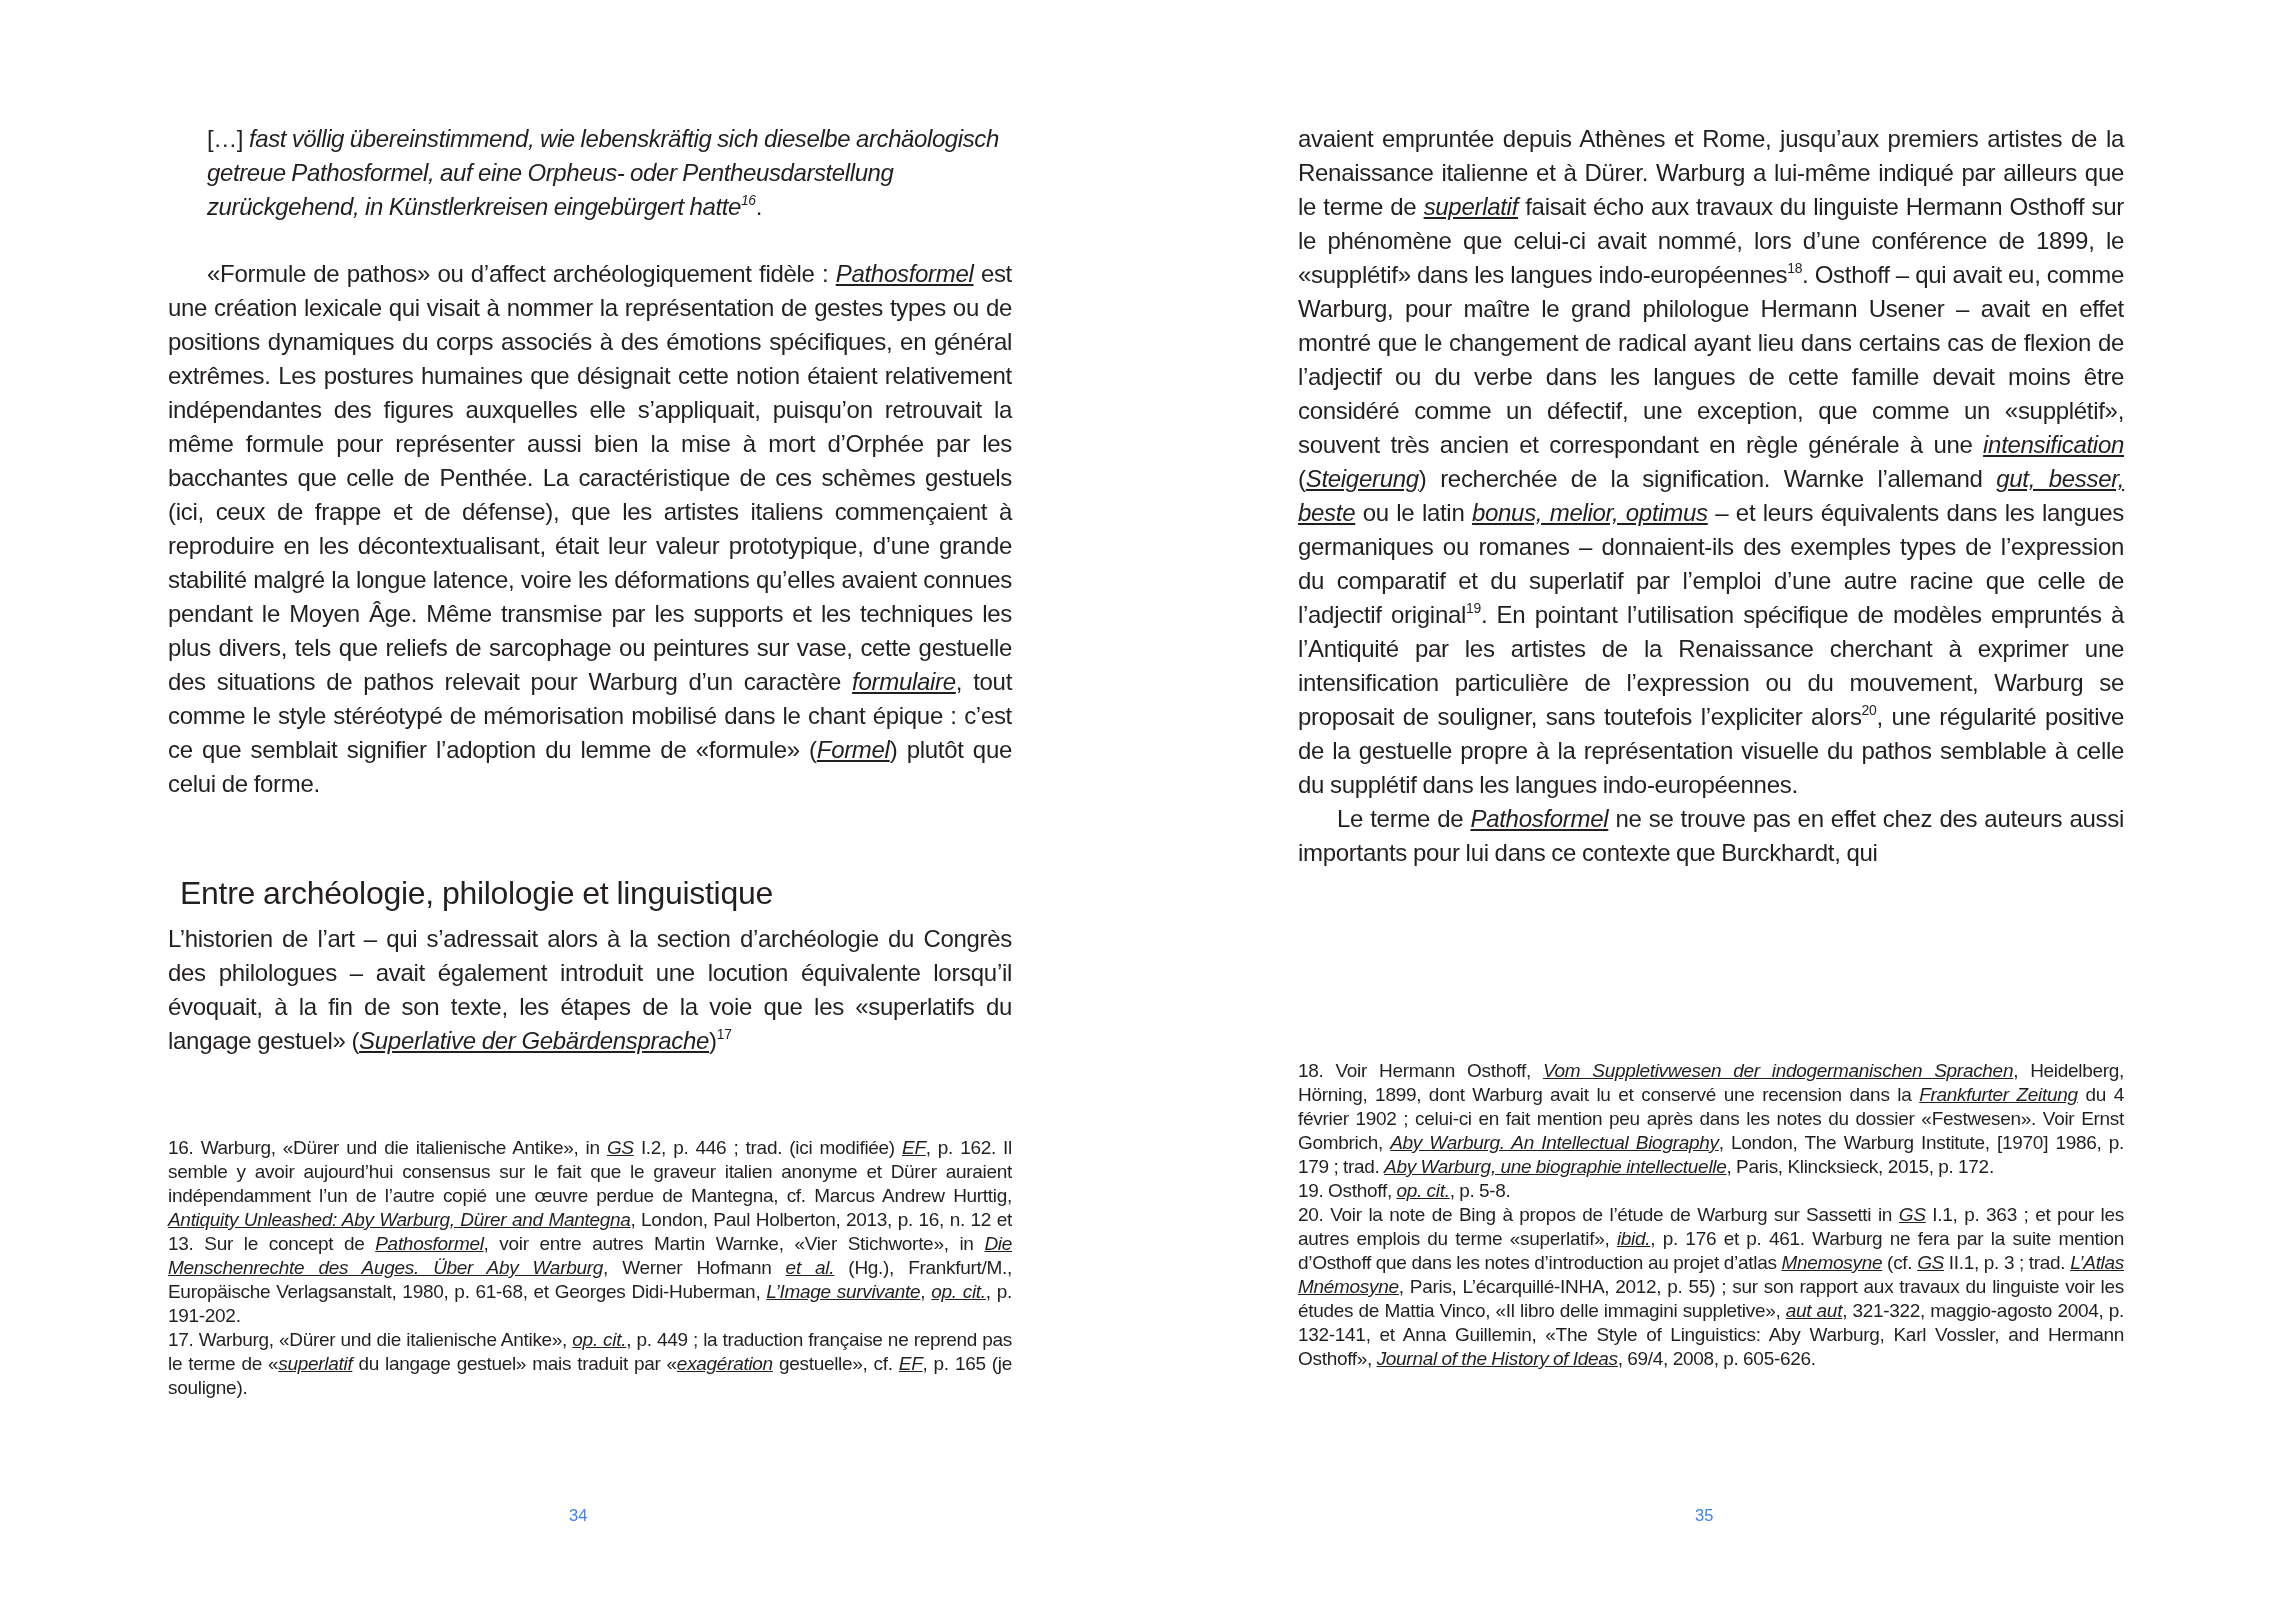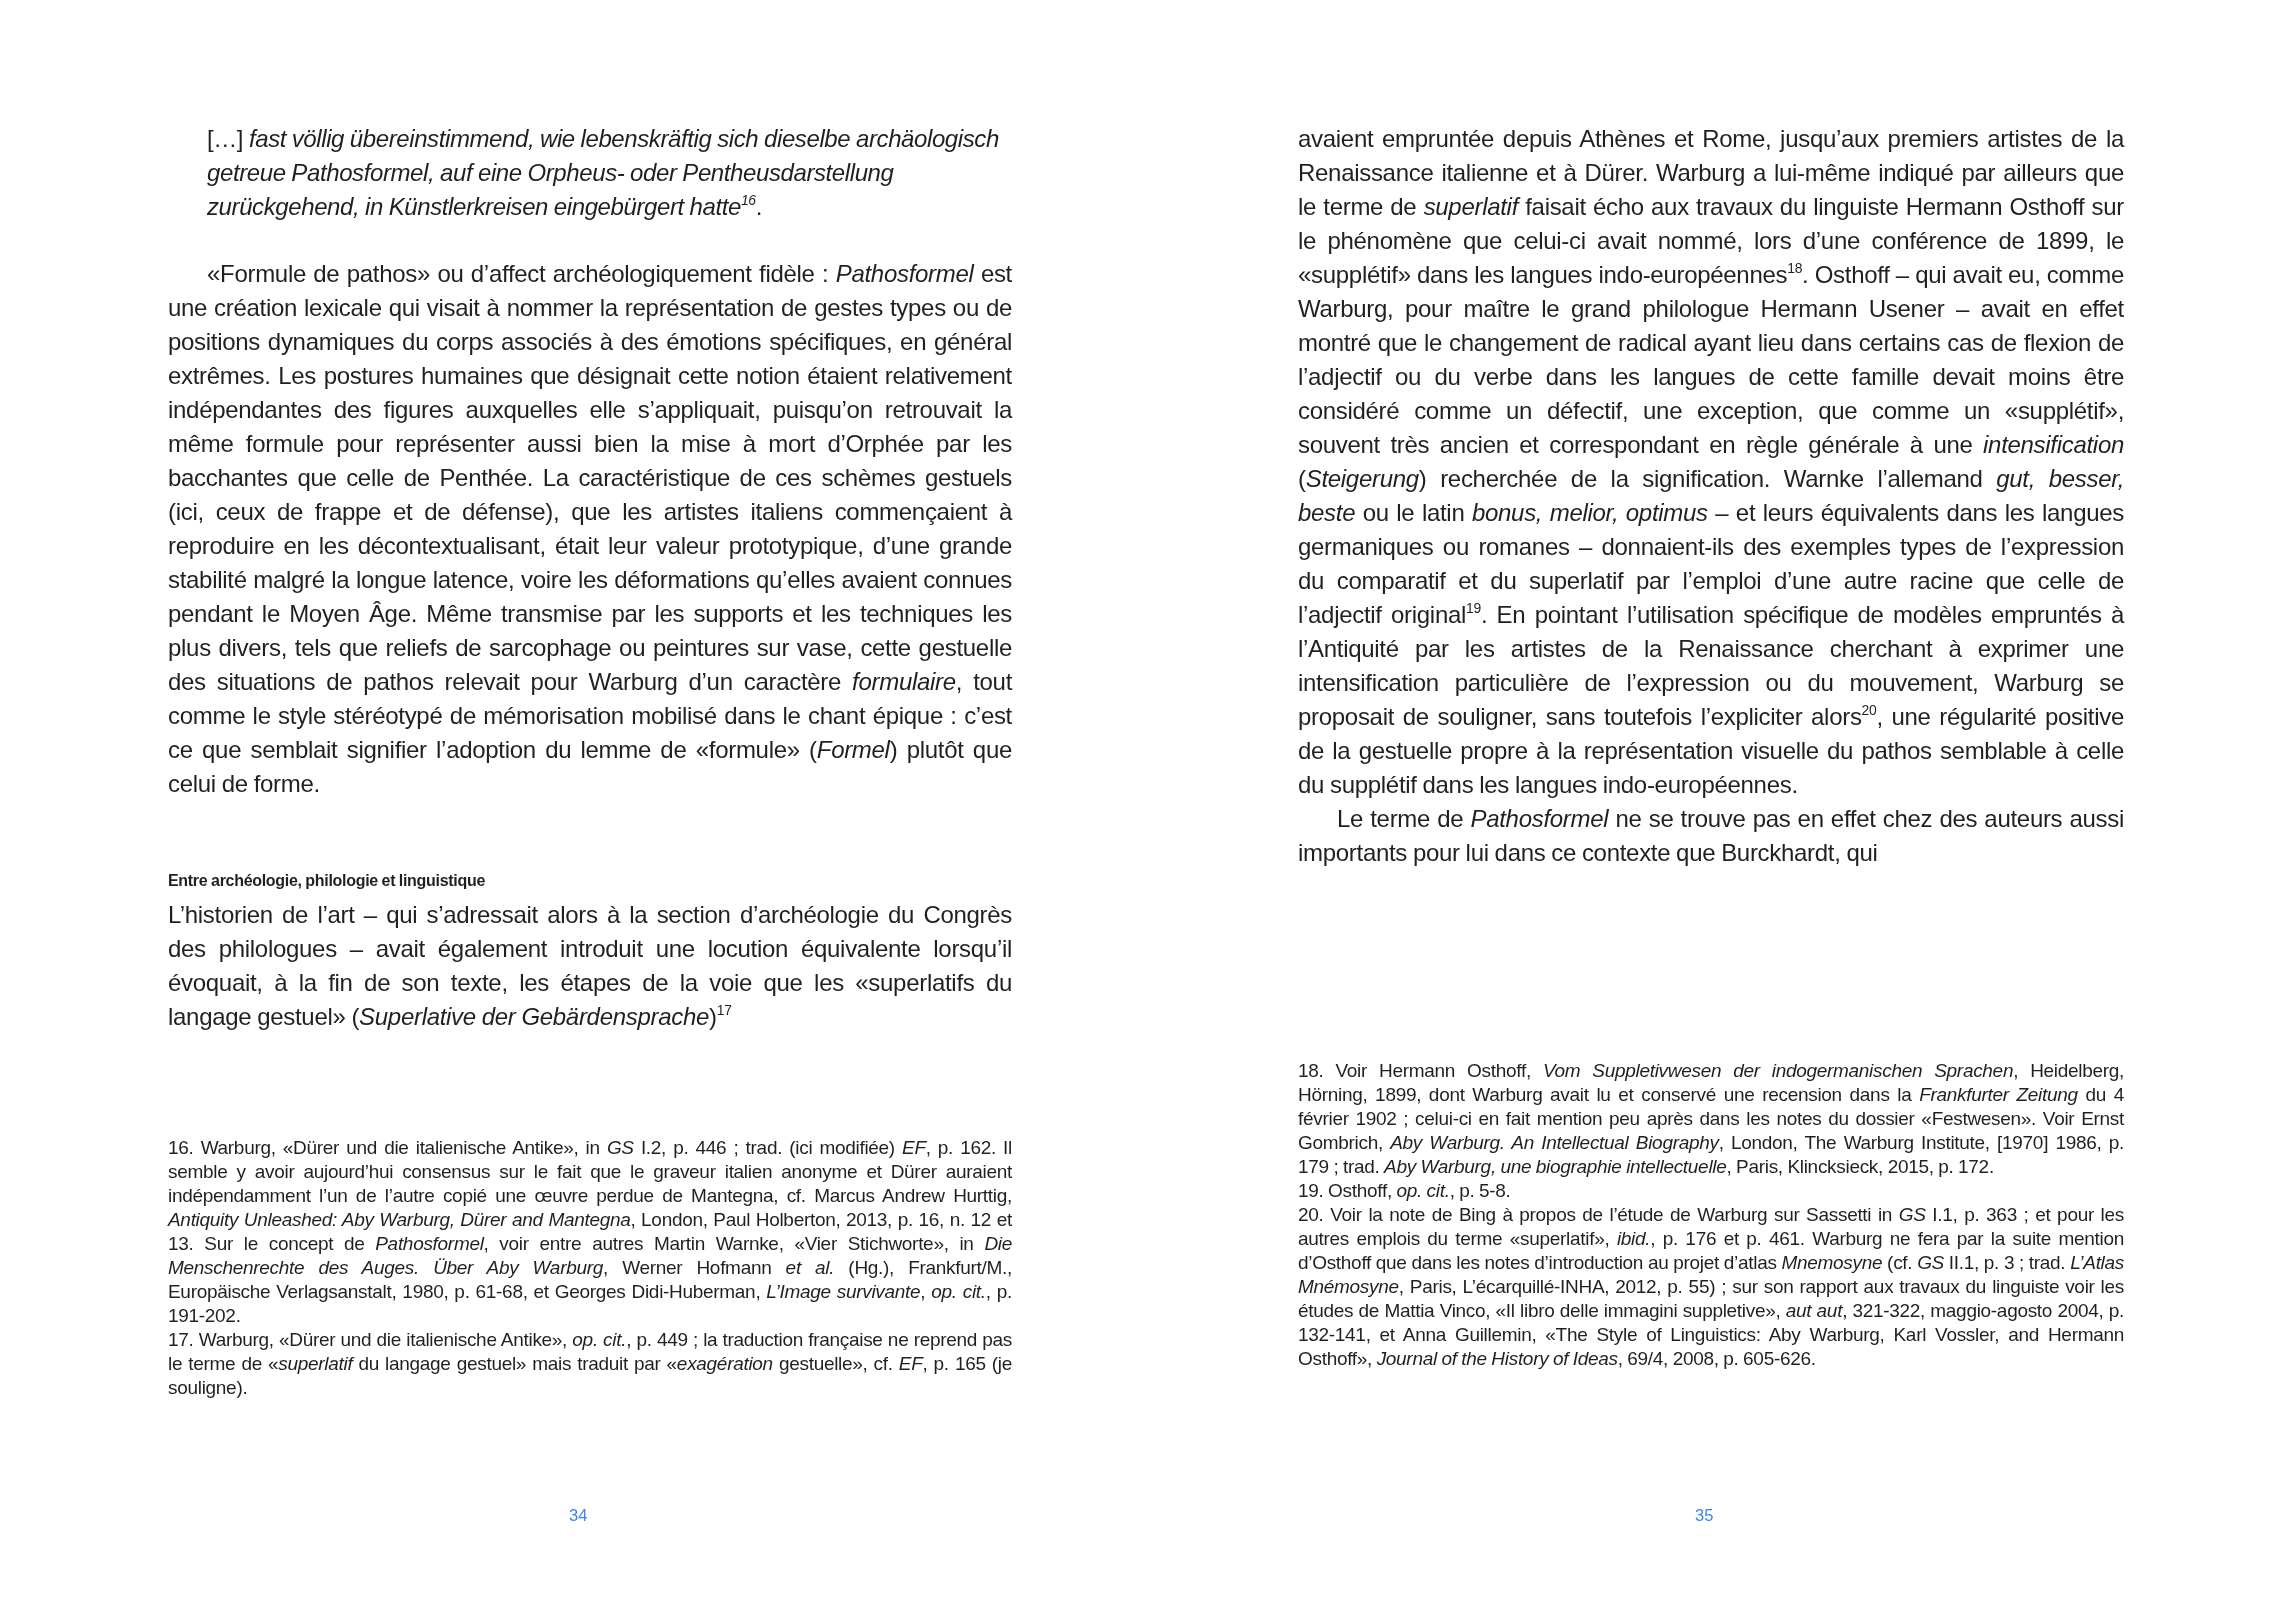--- a/index.html
+++ b/index.html
@@ -48,41 +48,41 @@
       top: 122px;
       width: 805px;
       font-size: 24px;
       line-height: 34px;
       font-style: italic;
       letter-spacing: -0.4px;
       word-spacing: -0.5px;
     }
     .quote .upright { font-style: normal; }
     .heading {
-      margin: 0;
-      font-size: 16px;
+      margin: 12px;
+      font-size: 32px;
       line-height: 34px;
-      font-weight: bold;
+      font-weight: normal;
       letter-spacing: -0.3px;
     }
     .footnotes {
       position: absolute;
       font-size: 19px;
       line-height: 24px;
       text-align: justify;
       letter-spacing: -0.3px;
       word-spacing: -0.4px;
     }
     .footnotes p { margin: 0; }
     sup {
       font-size: 0.58em;
       line-height: 0;
       vertical-align: 0.7em;
     }
-    i { font-style: italic; }
+    i { font-style: italic; text-decoration: underline; }
     .folio {
       position: absolute;
       top: 1506px;
       font-size: 16.5px;
       line-height: 19.4px;
       color: #3b82f6;
     }
   </style>
 </head>
 <body>

